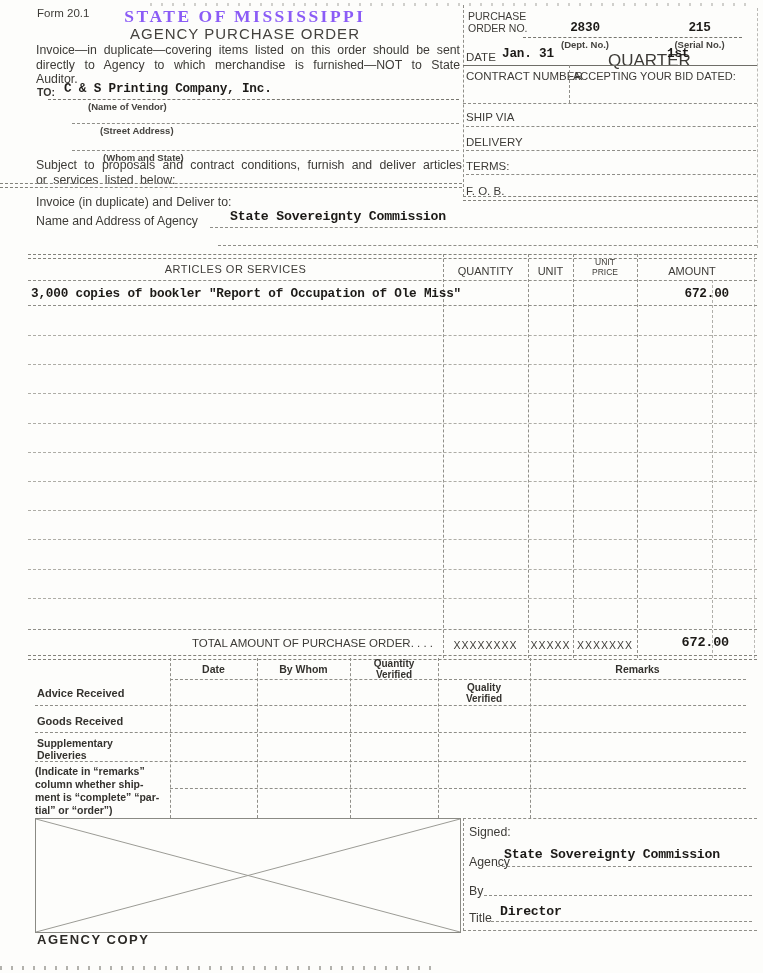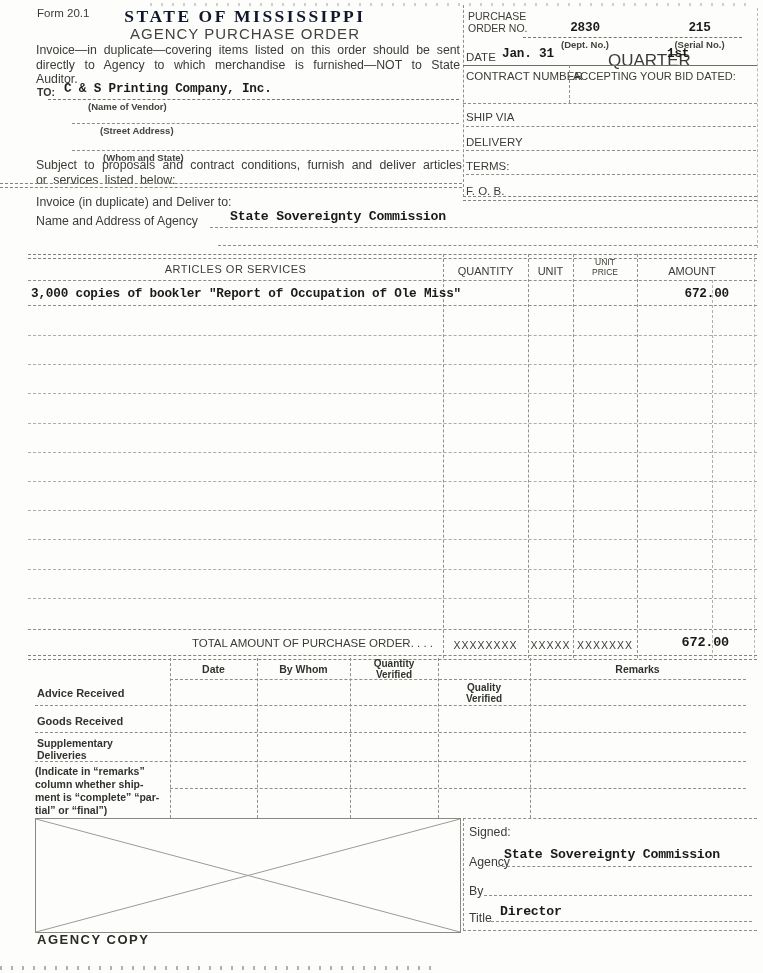--- a/index.html
+++ b/index.html
@@ -19,21 +19,21 @@
   }
   .dline{position:absolute;border-top:1px dashed #8f8e88;height:0;}
   .dark{border-color:#77766f;}
   .light{border-top:1px dashed #aeada6;}
   .ddline{position:absolute;height:3px;border-top:1px dashed #83827b;border-bottom:1px dashed #83827b;}
   .sline{position:absolute;border-top:1px solid #6f6e68;height:0;}
   .vline{position:absolute;border-left:1px dashed #908f89;width:0;}
   .cap{position:absolute;font-size:9.5px;font-weight:700;color:#45433f;white-space:nowrap;}
   .ctr{text-align:center;}
   .rt{text-align:right;}
-  .title{font-family:"Liberation Serif",serif;font-weight:700;letter-spacing:2.5px;color:#0f172a;}
+  .title{font-family:"Liberation Serif",serif;font-weight:700;letter-spacing:2.5px;color:#8b5cf6;}
   .noise{position:absolute;background:repeating-linear-gradient(90deg,#9a9993 0 2px,transparent 2px 11px);}
 </style>
 </head>
 <body>
 
 <div id="page">
 
   <div class="noise" style="left:150px;top:3px;width:600px;height:3px;opacity:.45;"></div>
   <div class="vline" style="left:757px;top:8px;height:240px;opacity:.6;"></div>
 
@@ -135,21 +135,21 @@
   <div class="lbl bold" style="left:37px;top:687px;font-size:11px;">Advice Received</div>
   <div class="dline" style="left:35px;top:705px;width:711px;"></div>
   <div class="lbl bold" style="left:37px;top:715px;font-size:11px;">Goods Received</div>
   <div class="dline" style="left:35px;top:732px;width:711px;"></div>
   <div class="wrap bold" style="left:37px;top:738px;width:110px;font-size:10.5px;line-height:11.5px;">Supplementary Deliveries</div>
   <div class="dline" style="left:35px;top:761px;width:711px;"></div>
   <div class="wrap bold" style="left:35px;top:765px;width:150px;font-size:10.5px;">(Indicate in “remarks”</div>
   <div class="wrap bold" style="left:35px;top:778px;width:150px;font-size:10.5px;">column whether ship-</div>
   <div class="dline" style="left:170px;top:788px;width:576px;"></div>
   <div class="wrap bold" style="left:35px;top:791px;width:150px;font-size:10.5px;">ment is “complete” “par-</div>
-  <div class="wrap bold" style="left:35px;top:804px;width:150px;font-size:10.5px;">tial” or “final”)</div>
+  <div class="wrap bold" style="left:35px;top:804px;width:150px;font-size:10.5px;">tial” or “order”)</div>
 
   <div class="abs" style="left:35px;top:818px;width:424px;height:113px;border:1px solid #8a8a84;">
     <svg width="424" height="113" viewBox="0 0 424 113" style="display:block;">
       <line x1="0" y1="0" x2="424" y2="113" stroke="#9b9b95" stroke-width="1"></line>
       <line x1="0" y1="113" x2="424" y2="0" stroke="#9b9b95" stroke-width="1"></line>
     </svg>
   </div>
 
   <div class="dline" style="left:463px;top:818px;width:294px;"></div>
   <div class="vline" style="left:463px;top:818px;height:113px;"></div>

